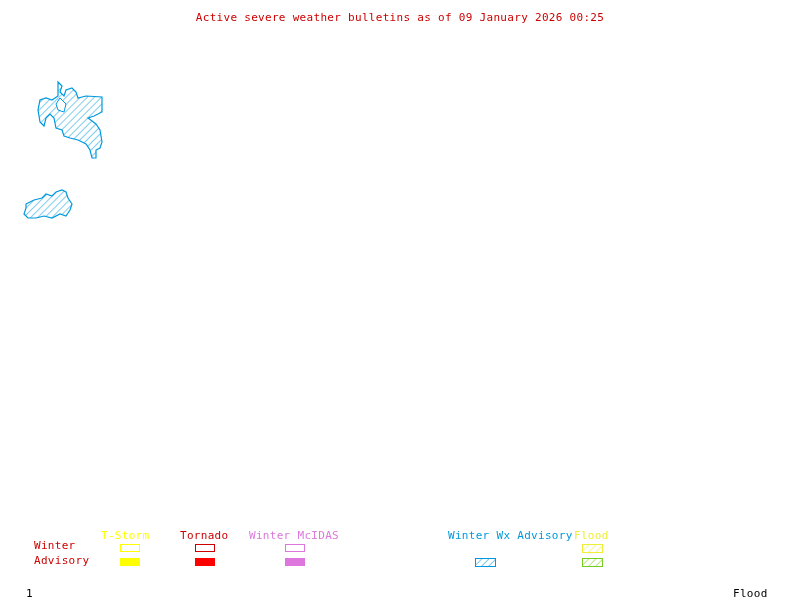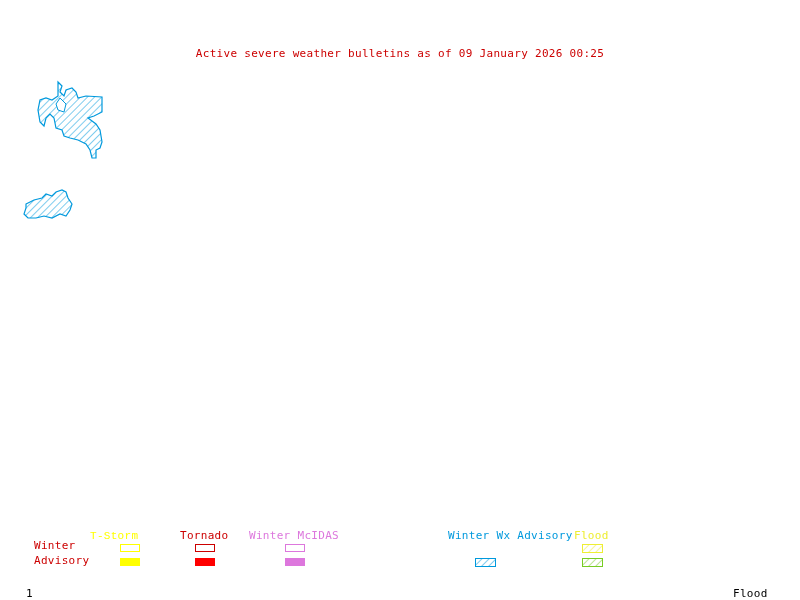--- a/index.html
+++ b/index.html
@@ -1,19 +1,19 @@
 <!DOCTYPE html>
 <html><head>
   <meta charset="utf-8">
   <style>
     html, body { margin: 0; padding: 0; background: #ffffff; }
     body { width: 800px; height: 600px; position: relative; overflow: hidden;
            font-family: "DejaVu Sans Mono", monospace; font-size: 11px; }
     .txt { position: absolute; white-space: pre; line-height: 12px; letter-spacing: 0.3px; }
-    #title { left: 0; width: 800px; top: 12px; text-align: center; margin-top: 36px; }
+    #title { left: 0; width: 800px; top: 12px; text-align: center; }
     #map { position: absolute; left: 0; top: 0; width: 800px; height: 520px; }
     .box { position: absolute; width: 20px; height: 8px; box-sizing: border-box; }
     .outline { border: 1px solid; background: transparent; }
     .filled { border: 1px solid; }
   </style>
 </head>
 <body>
 
 <div id="title" class="txt" style="color:#cc0000;">Active severe weather bulletins as of 09 January 2026 00:25</div>
 
@@ -32,21 +32,21 @@
 
   <path d="M58,82 L62,86 L60,92 L64,96 L66,90 L72,88 L76,92 L78,98 L86,96 L102,97 L102,112 L94,116 L88,118 L96,124 L100,130 L102,142 L100,148 L96,150 L96,158 L92,158 L90,150 L86,144 L78,140 L70,138 L64,136 L62,130 L56,128 L54,118 L50,114 L46,118 L44,126 L40,122 L38,110 L40,100 L46,98 L52,100 L58,96 Z" fill="url(#hatchBlue)" stroke="#0099dd" stroke-width="1.2"></path>
   <path d="M60,98 L66,104 L64,112 L58,110 L56,104 Z" fill="#ffffff" stroke="#0099dd" stroke-width="1"></path>
 
   <path d="M26,204 L34,200 L42,198 L46,194 L52,196 L56,192 L62,190 L66,192 L68,198 L72,204 L70,210 L66,216 L60,214 L52,218 L44,216 L36,218 L28,218 L24,214 L26,208 Z" fill="url(#hatchBlue)" stroke="#0099dd" stroke-width="1.2"></path>
 </svg>
 
 <div class="txt" style="left:34px; top:540px; color:#cc0000;">Winter</div>
 <div class="txt" style="left:34px; top:555px; color:#cc0000;">Advisory</div>
 
-<div class="txt" style="left:90px; top:530px; color:#ffff00;font-family:Liberation Mono, monospace;">T-Storm</div>
+<div class="txt" style="left:101px; top:530px; color:#ffff00;">T-Storm</div>
 <div class="box outline" style="left:120px; top:544px; border-color:#ffff00;"></div>
 <div class="box filled" style="left:120px; top:558px; border-color:#ffff00; background:#ffff00;"></div>
 
 <div class="txt" style="left:180px; top:530px; color:#cc0000;">Tornado</div>
 <div class="box outline" style="left:195px; top:544px; border-color:#cc0000;"></div>
 <div class="box filled" style="left:195px; top:558px; border-color:#ff0000; background:#ff0000;"></div>
 
 <div class="txt" style="left:249px; top:530px; color:#dd77dd;">Winter McIDAS</div>
 <div class="box outline" style="left:285px; top:544px; border-color:#dd77dd;"></div>
 <div class="box filled" style="left:285px; top:558px; border-color:#dd77dd; background:#dd77dd;"></div>

